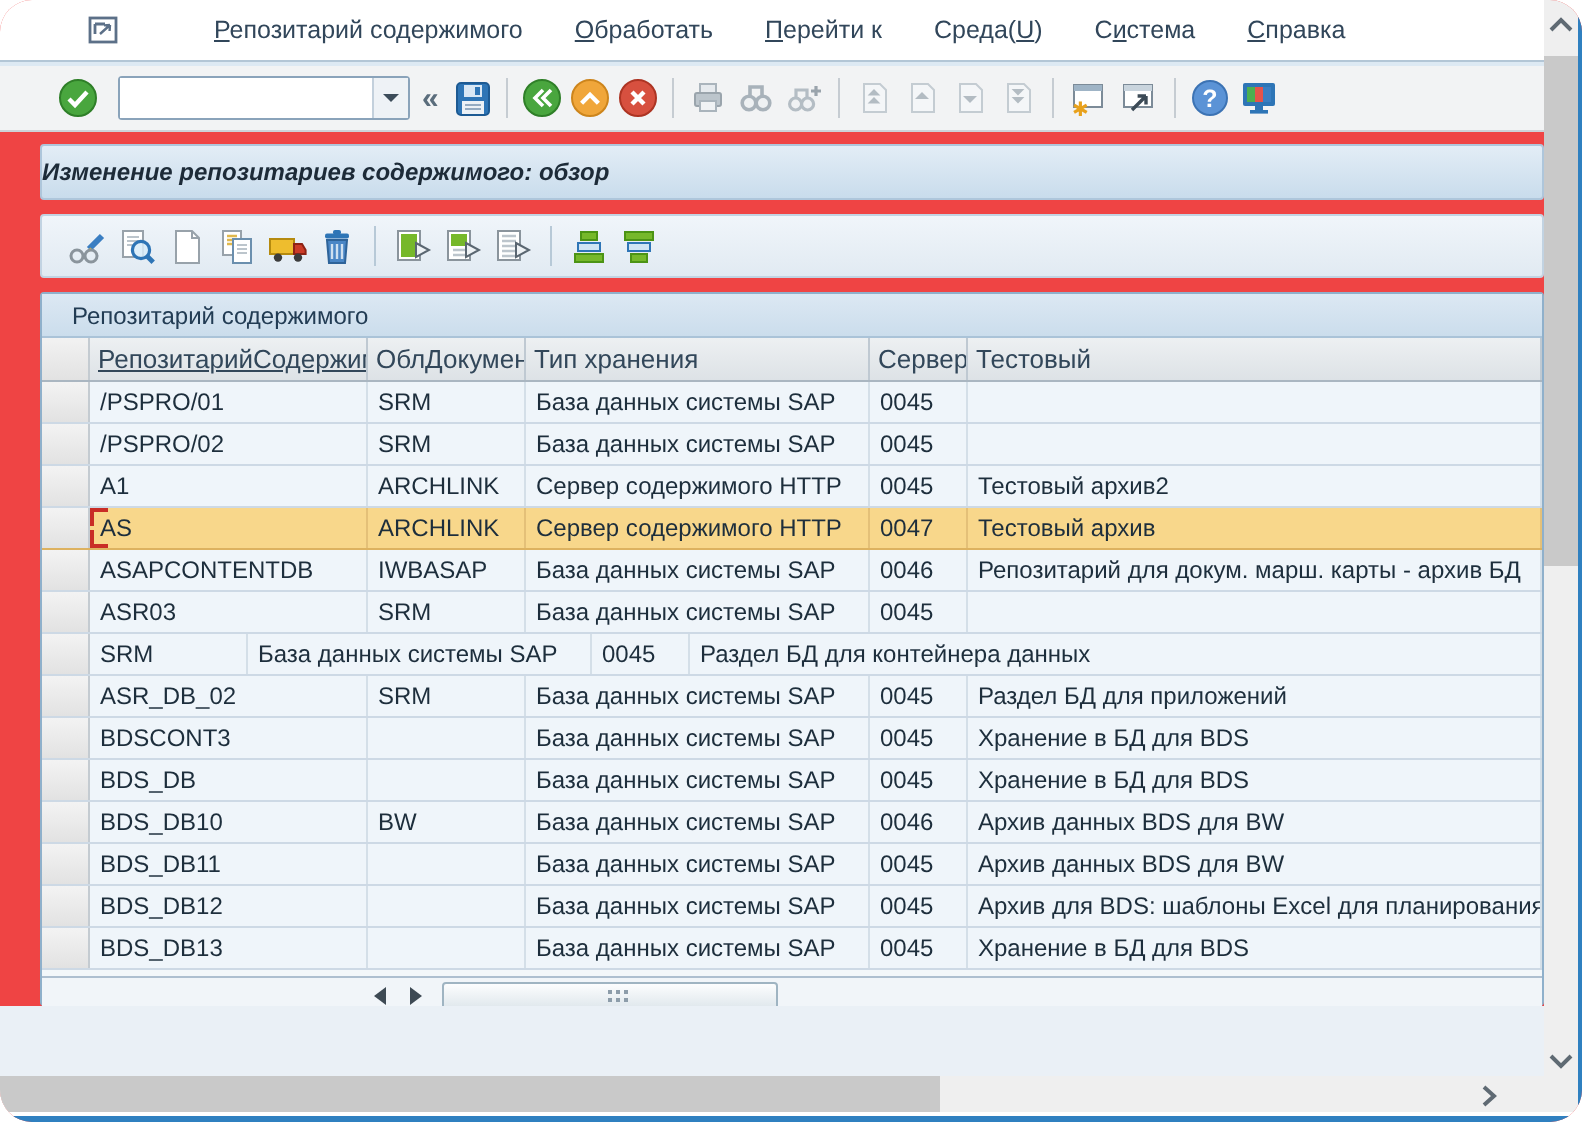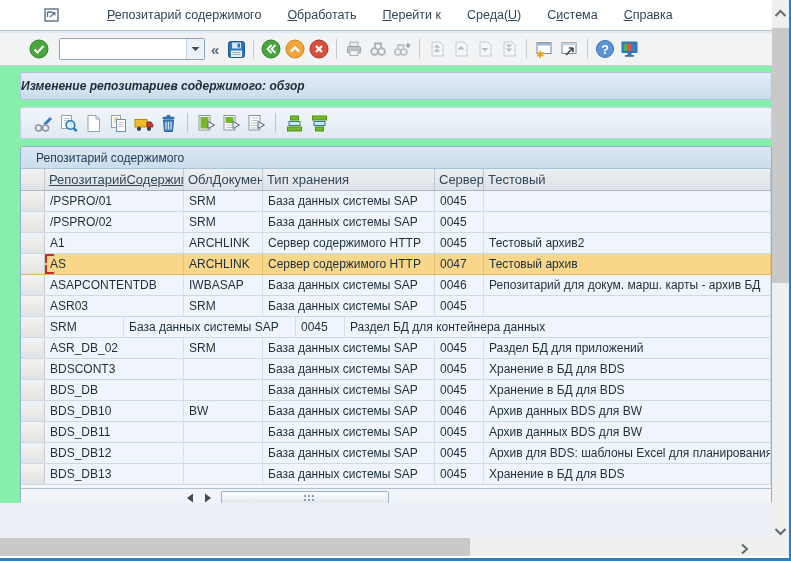--- a/index.html
+++ b/index.html
@@ -1,17 +1,17 @@
 <!DOCTYPE html>
 <html><head>
 <meta charset="utf-8">
 <style>
   html,body{margin:0;padding:0;background:#fff;}
-  .app{position:relative;width:791px;height:561px;overflow:hidden;background:#86efac;
-       font-family:"Liberation Sans","DejaVu Sans",sans-serif;color:#26384a;
+  .app{position:relative;width:791px;height:561px;overflow:hidden;background:#ef4444;
+       font-family:"Liberation Sans","DejaVu Sans",sans-serif;color:#26384a;border-radius:16px;
        -webkit-font-smoothing:antialiased;}
 
   
   .menubar{position:absolute;left:0;top:0;width:772px;height:30px;background:#fff;
            display:flex;align-items:center;}
   .sysicon{margin-left:44px;width:16px;height:14px;flex:0 0 auto;}
   .menu-items{display:flex;margin-left:34px;}
   .menu-item{font-size:12.5px;color:#31465a;padding:4px 13px;white-space:nowrap;cursor:default;}
   .menu-item u{text-decoration:underline;}
   .menu-divider{position:absolute;left:0;top:30px;width:772px;height:3px;

